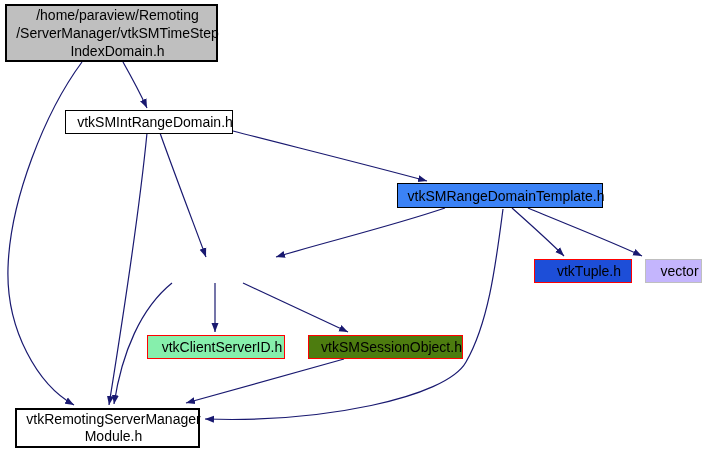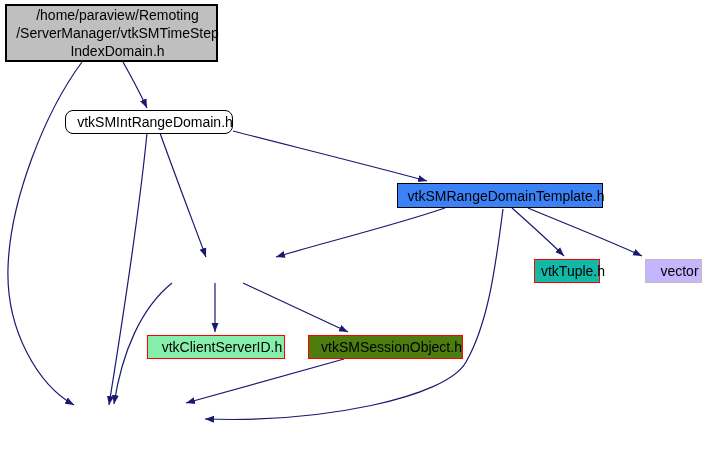--- a/index.html
+++ b/index.html
@@ -55,39 +55,43 @@
       <path marker-end="url(#arrow)" d="M344,359 L186,403"></path>
     </g>
   </svg>
 
   <div class="node node--current" style="left: 5px; top: 4px; width: 213px; height: 58px; background-color: rgb(191, 191, 191); border-color: rgb(0, 0, 0);">
     <span>/home/paraview/Remoting</span>
     <span>/ServerManager/vtkSMTimeStep</span>
     <span>IndexDomain.h</span>
   </div>
 
-  <div class="node" style="left: 65px; top: 110px; width: 168px; height: 24px; background-color: rgb(255, 255, 255); border-color: rgb(0, 0, 0); border-radius: 8px;">
+  <div class="node" style="left: 65px; top: 110px; width: 168px; height: 24px; background-color: rgb(255, 255, 255); border-color: rgb(0, 0, 0);">
     <span>vtkSMIntRangeDomain.h</span>
   </div>
 
   <div class="node" style="left: 397px; top: 183px; width: 206px; height: 25px; background-color: #3b82f6; border-color: rgb(0, 0, 0);">
     <span>vtkSMRangeDomainTemplate.h</span>
   </div>
 
 
-  <div class="node" style="left: 534px; top: 259px; width: 66px; height: 24px; background-color: #14b8a6; border-color: rgb(255, 0, 0);">
+  <div class="node" style="left: 534px; top: 259px; width: 98px; height: 24px; background-color: #1d4ed8; border-color: rgb(255, 0, 0);">
     <span>vtkTuple.h</span>
   </div>
 
   <div class="node" style="left: 645px; top: 259px; width: 57px; height: 24px; background-color: #c4b5fd; border-color: rgb(191, 191, 191);">
     <span>vector</span>
   </div>
 
   <div class="node" style="left: 147px; top: 335px; width: 138px; height: 24px; background-color: #86efac; border-color: rgb(255, 0, 0);">
     <span>vtkClientServerID.h</span>
   </div>
 
   <div class="node" style="left: 308px; top: 335px; width: 155px; height: 24px; background-color: #4d7c0f; border-color: rgb(255, 0, 0);">
     <span>vtkSMSessionObject.h</span>
   </div>
 
+  <div class="node node--module" style="left: 15px; top: 408px; width: 185px; height: 40px; line-height: 17px; background-color: rgb(255, 255, 255); border-color: rgb(0, 0, 0);">
+    <span>vtkRemotingServerManager</span>
+    <span>Module.h</span>
+  </div>
 
 </div>
 
 </body></html>

